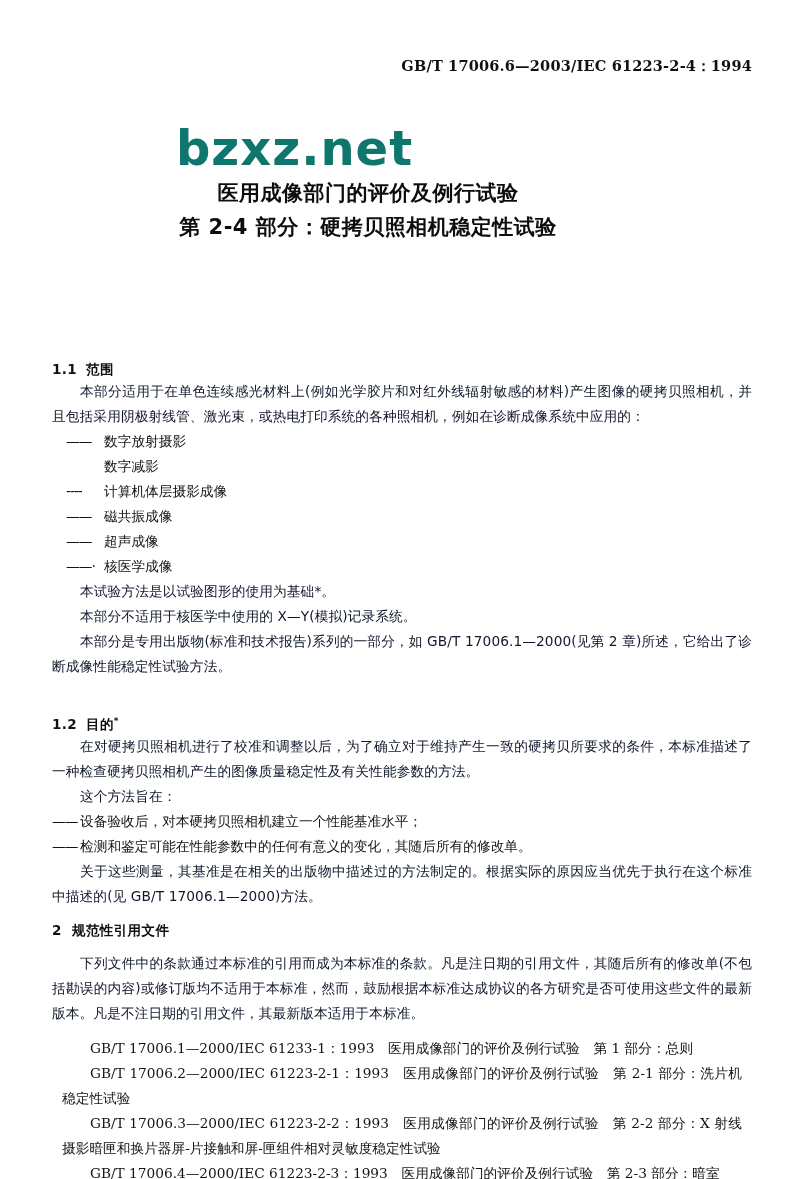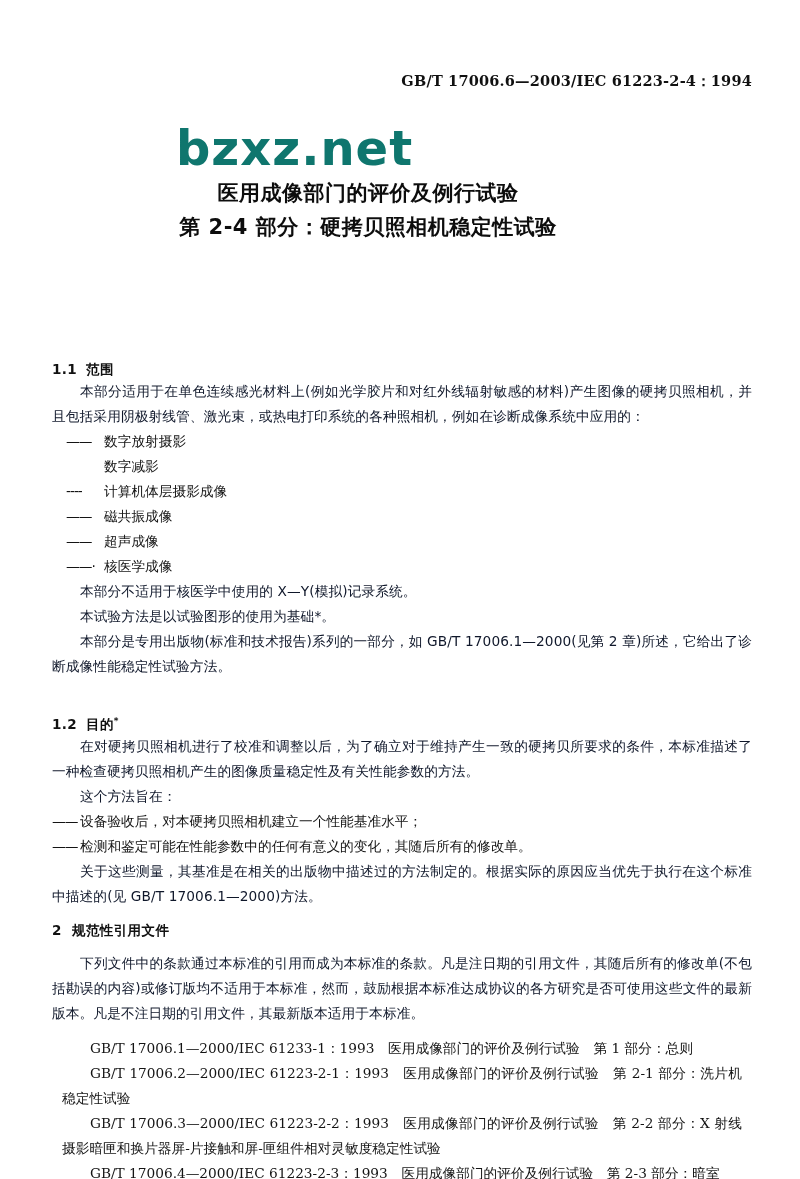--- a/index.html
+++ b/index.html
@@ -42,21 +42,21 @@
     white-space: nowrap;
   }
 
   .content {
     position: relative;
     z-index: 2;
   }
 
   .running-head {
     position: absolute;
-    top: 72px;
+    top: 57px;
     right: 48px;
     font-family: "DejaVu Serif", "Liberation Serif", serif;
     font-size: 14.5px;
     font-weight: 700;
     letter-spacing: 0.2px;
     color: #111;
     white-space: nowrap;
   }
 
   .doc-title {
@@ -179,22 +179,22 @@
 
       <ul class="dash-list">
         <li><span class="dash">——</span><span>数字放射摄影</span></li>
         <li class="nodash"><span class="dash"></span><span>数字减影</span></li>
         <li><span class="dash">----</span><span>计算机体层摄影成像</span></li>
         <li><span class="dash">——</span><span>磁共振成像</span></li>
         <li><span class="dash">——</span><span>超声成像</span></li>
         <li><span class="dash">——·</span><span>核医学成像</span></li>
       </ul>
 
+      <p class="para indent">本试验方法是以试验图形的使用为基础*。</p>
       <p class="para indent">本部分不适用于核医学中使用的 X—Y(模拟)记录系统。</p>
-      <p class="para indent">本试验方法是以试验图形的使用为基础*。</p>
       <p class="para indent">本部分是专用出版物(标准和技术报告)系列的一部分，如 GB/T 17006.1—2000(见第 2 章)所述，它给出了诊断成像性能稳定性试验方法。</p>
 
       <h3 class="subsec">
         <span class="num">1.2</span><span>目的</span><span class="sup">*</span>
       </h3>
 
       <p class="para indent">在对硬拷贝照相机进行了校准和调整以后，为了确立对于维持产生一致的硬拷贝所要求的条件，本标准描述了一种检查硬拷贝照相机产生的图像质量稳定性及有关性能参数的方法。</p>
       <p class="para indent">这个方法旨在：</p>
 
       <ul class="dash-list">

